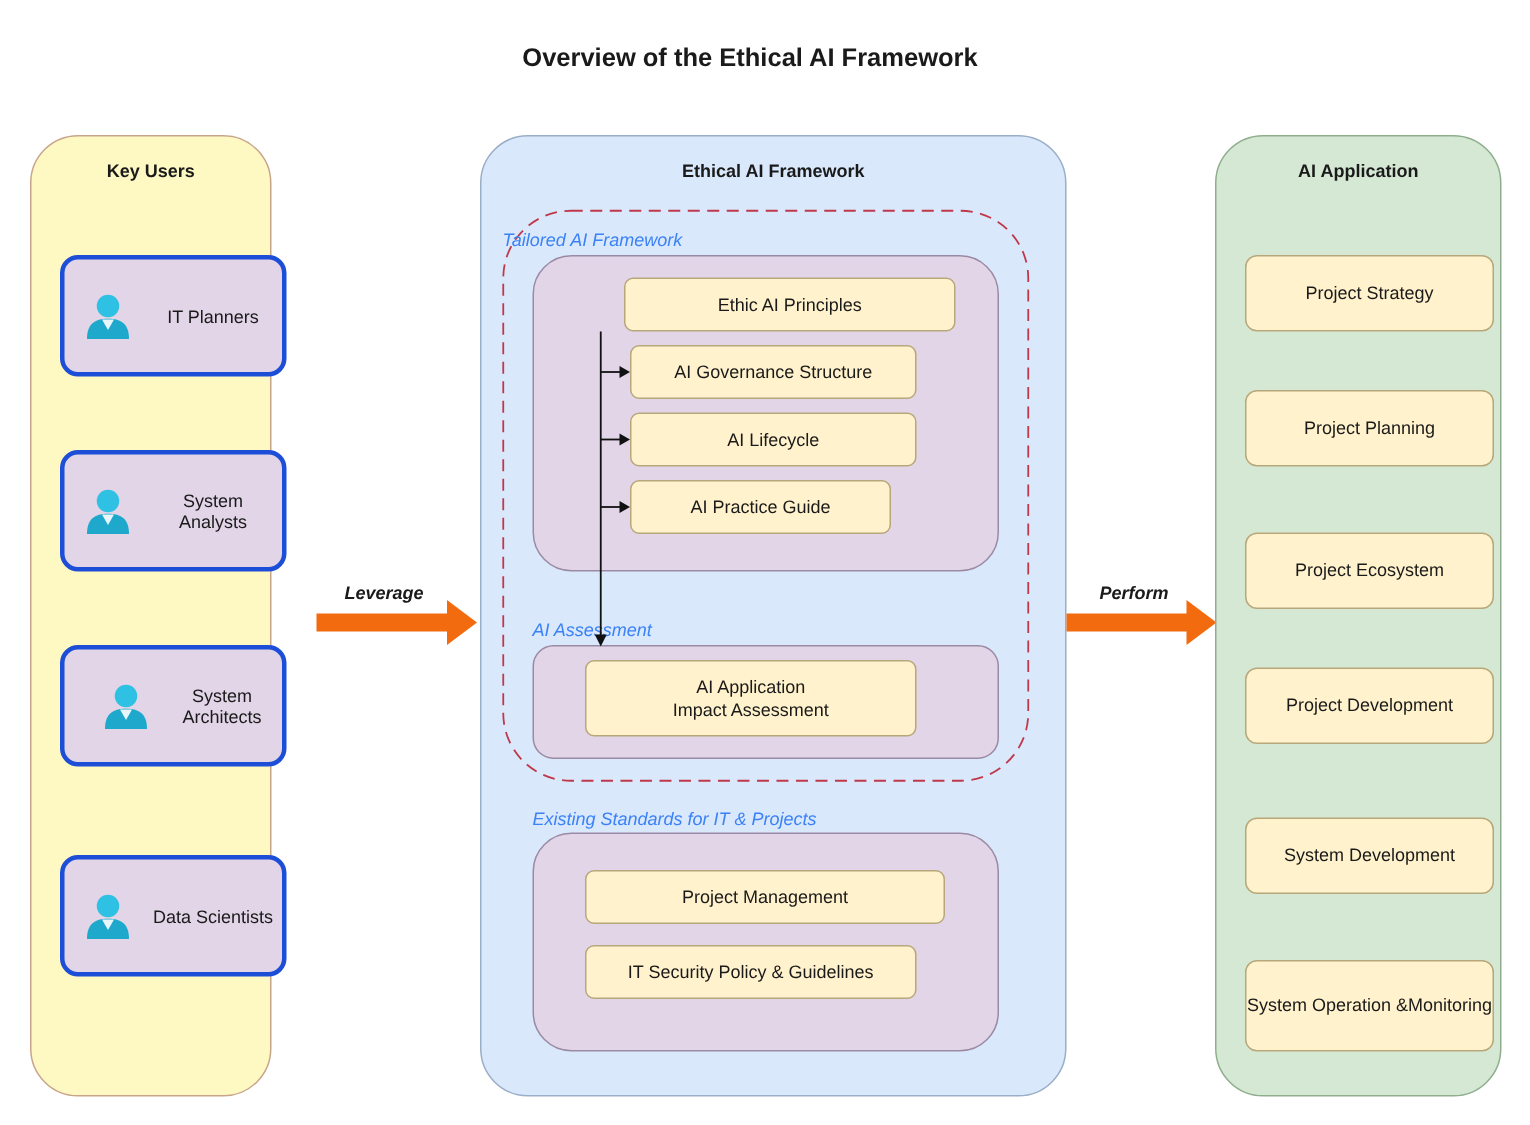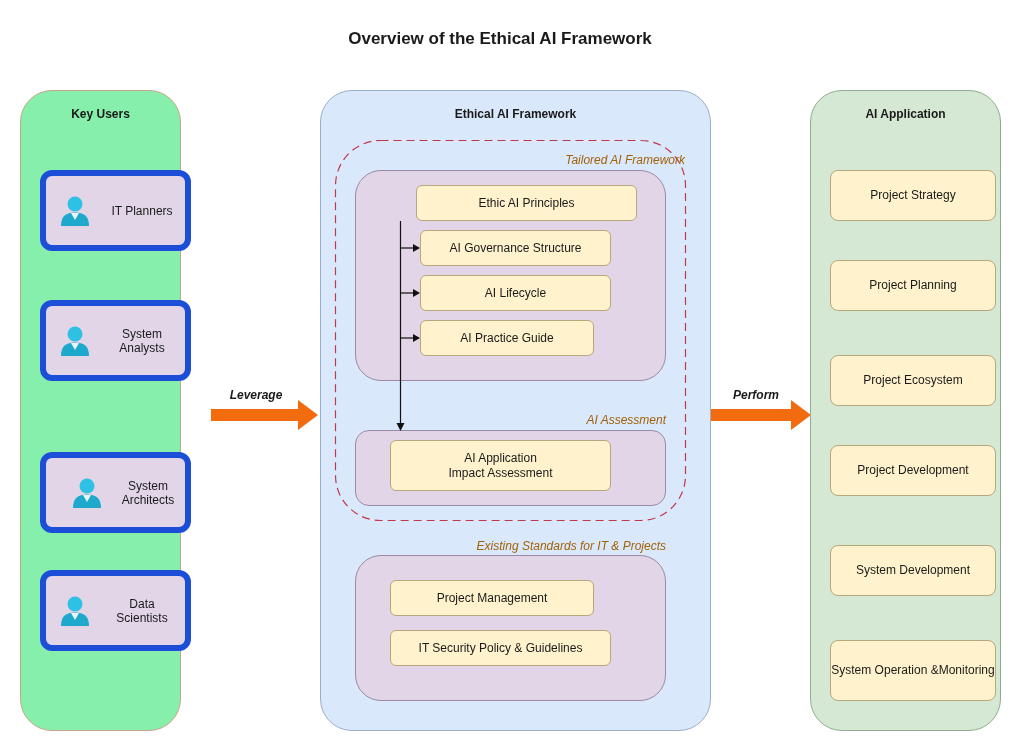--- a/index.html
+++ b/index.html
@@ -2,30 +2,30 @@
 <html><head>
 <meta charset="utf-8">
 <style>
   html, body { margin: 0; padding: 0; background: #ffffff; }
   body { width: 1020px; height: 750px; position: relative; overflow: hidden;
          font-family: "Liberation Sans", sans-serif; color: #1a1a1a; }
   .abs { position: absolute; box-sizing: border-box; }
   .title { left: 0; width: 1000px; top: 29px; text-align: center; font-weight: bold; font-size: 17px; }
   .panel { border: 1px solid #a0a0a0; border-radius: 32px; }
   .panel-title { position: absolute; left: 0; right: 0; top: 16px; text-align: center; font-weight: bold; font-size: 12px; }
-  .users { left: 20px; top: 90px; width: 161px; height: 641px; background: #86efac; border-color: #c8a58a; }
+  .users { left: 20px; top: 90px; width: 161px; height: 641px; background: #fef9c3; border-color: #c8a58a; }
   .framework { left: 320px; top: 90px; width: 391px; height: 641px; background: #dae8fc; border-color: #9aaec8; }
   .app { left: 810px; top: 90px; width: 191px; height: 641px; background: #d5e8d4; border-color: #8fae8d; }
-  .user-card { width: 151px; height: 81px; background: #e1d5e7; border: 6px solid #1d4ed8; border-radius: 12px; display: flex; align-items: center; gap: 13px; }
+  .user-card { width: 151px; height: 81px; background: #e1d5e7; border: 3px solid #1d4ed8; border-radius: 12px; display: flex; align-items: center; gap: 13px; }
   .user-card .icon { width: 30px; height: 32px; margin-left: 14px; flex: none; }
   .user-card .lbl { flex: 1; text-align: center; font-size: 12px; padding-right: 4px; }
   .box { background: #fff2cc; border: 1px solid #b8a77a; border-radius: 6px; display: flex; align-items: center; justify-content: center; text-align: center; font-size: 12px; line-height: 15px; }
   .app-box { width: 166px; height: 51px; border-radius: 8px; }
   .group { background: #e1d5e7; border: 1px solid #9b8aa4; border-radius: 26px; }
-  .italic { font-style: italic; font-size: 12px; text-align: right; color: #a16207; }
+  .italic { font-style: italic; font-size: 12px; text-align: left; color: #3b82f6; }
   .arrow-label { font-style: italic; font-weight: bold; font-size: 12px; text-align: center; }
   svg.overlay { position: absolute; left: 0; top: 0; pointer-events: none; }
 </style>
 </head>
 <body>
 
 <div class="abs title">Overview of the Ethical AI Framework</div>
 
 <div class="abs panel users">
   <div class="panel-title">Key Users</div>
@@ -40,21 +40,21 @@
   <span class="lbl">IT Planners</span>
 </div>
 <div class="abs user-card" style="left:40px; top:300px;">
   <svg class="icon" viewBox="0 0 30 32">
       <circle cx="15" cy="9" r="7.5" fill="#2fc1e3"></circle>
       <path d="M1 31 C1 21 6 17.5 15 17.5 C24 17.5 29 21 29 31 Z" fill="#1ea9cc"></path>
       <path d="M11 18 L15 25 L19 18 Z" fill="#e8f6fb"></path>
     </svg>
   <span class="lbl">System Analysts</span>
 </div>
-<div class="abs user-card" style="left:40px; top:452px;padding-left:12px;">
+<div class="abs user-card" style="left:40px; top:430px;padding-left:12px;">
   <svg class="icon" viewBox="0 0 30 32">
       <circle cx="15" cy="9" r="7.5" fill="#2fc1e3"></circle>
       <path d="M1 31 C1 21 6 17.5 15 17.5 C24 17.5 29 21 29 31 Z" fill="#1ea9cc"></path>
       <path d="M11 18 L15 25 L19 18 Z" fill="#e8f6fb"></path>
     </svg>
   <span class="lbl">System Architects</span>
 </div>
 <div class="abs user-card" style="left:40px; top:570px;">
   <svg class="icon" viewBox="0 0 30 32">
       <circle cx="15" cy="9" r="7.5" fill="#2fc1e3"></circle>
@@ -105,21 +105,21 @@
     <path d="M413 289 L420 293 L413 297 Z" stroke="none"></path>
     <line x1="400.5" y1="338" x2="414" y2="338"></line>
     <path d="M413 334 L420 338 L413 342 Z" stroke="none"></path>
   </g>
 </svg>
 
 <div class="abs italic" style="left:355px; top:539px; width:311px;">Existing Standards for IT &amp; Projects</div>
 
 <div class="abs group" style="left:355px; top:555px; width:311px; height:146px;"></div>
 
-<div class="abs box" style="left:390px; top:580px; width:204px; height:36px;">Project Management</div>
+<div class="abs box" style="left:390px; top:580px; width:240px; height:36px;">Project Management</div>
 <div class="abs box" style="left:390px; top:630px; width:221px; height:36px;">IT Security Policy &amp; Guidelines</div>
 
 <div class="abs arrow-label" style="left:712px; top:388px; width:88px;">Perform</div>
 <svg class="overlay" width="1020" height="750">
   <path d="M711 409 L791 409 L791 400 L811 415 L791 430 L791 421 L711 421 Z" fill="#f26b0f"></path>
 </svg>
 
 <div class="abs panel app">
   <div class="panel-title">AI Application</div>
 </div>

